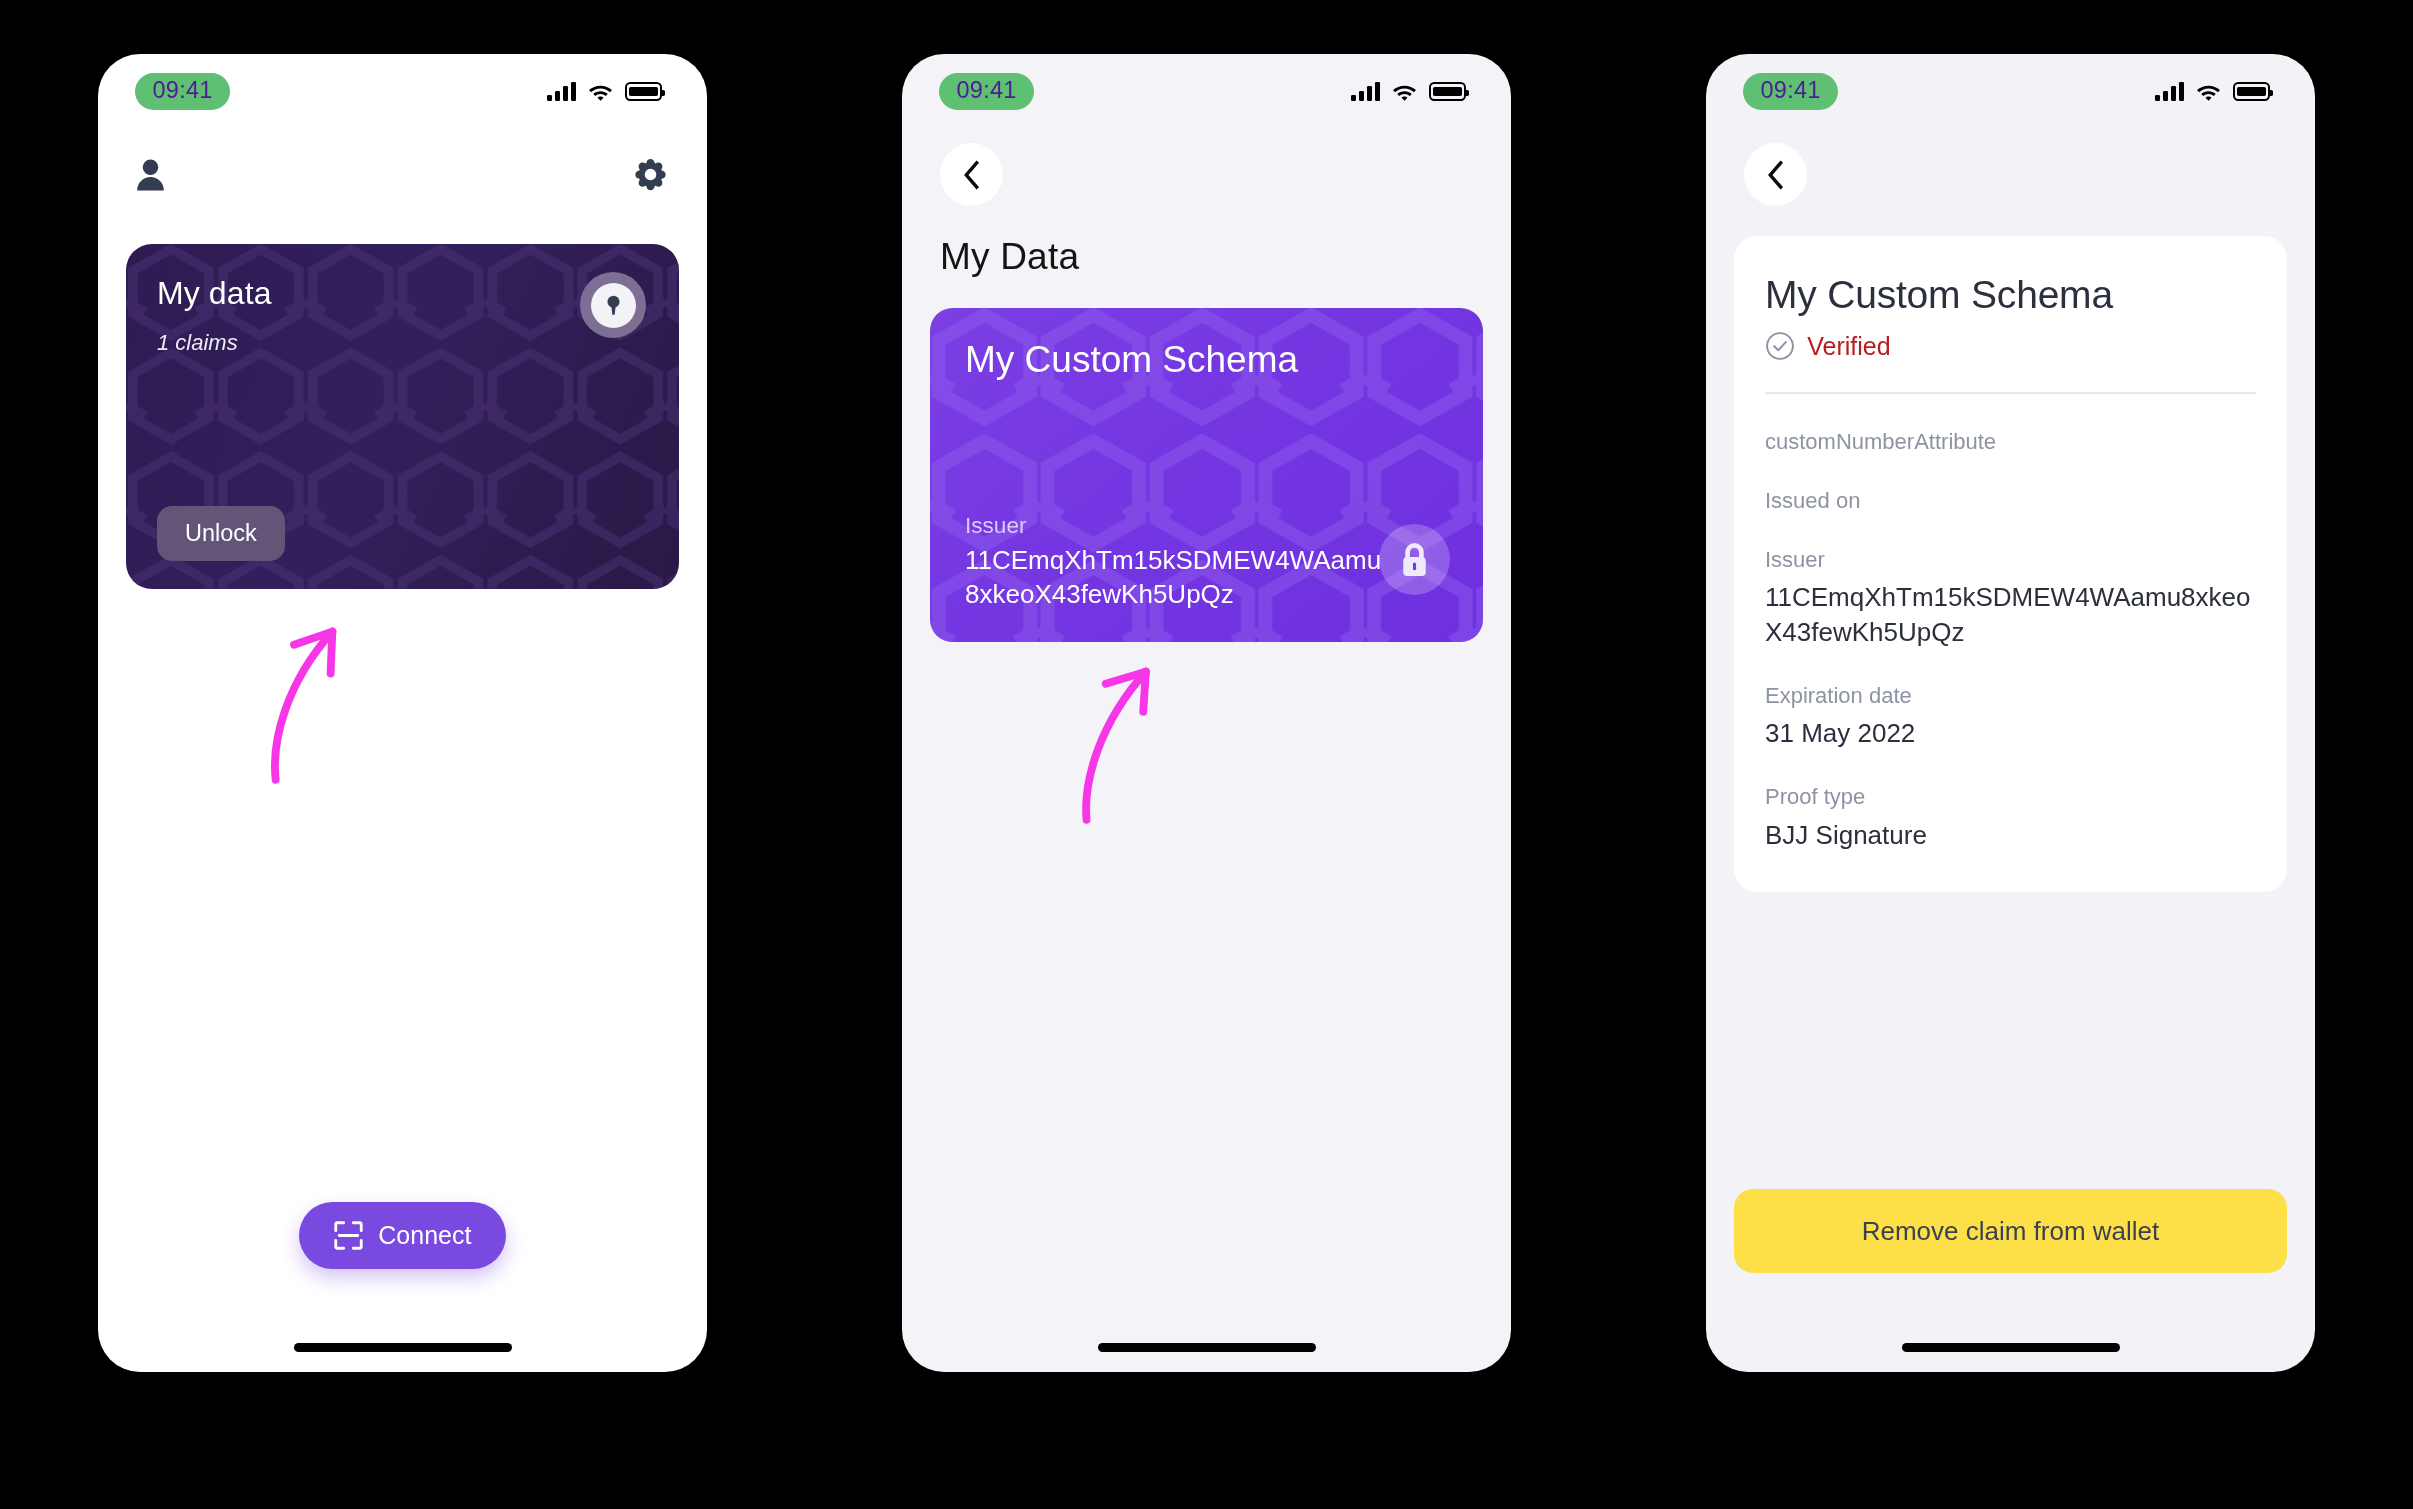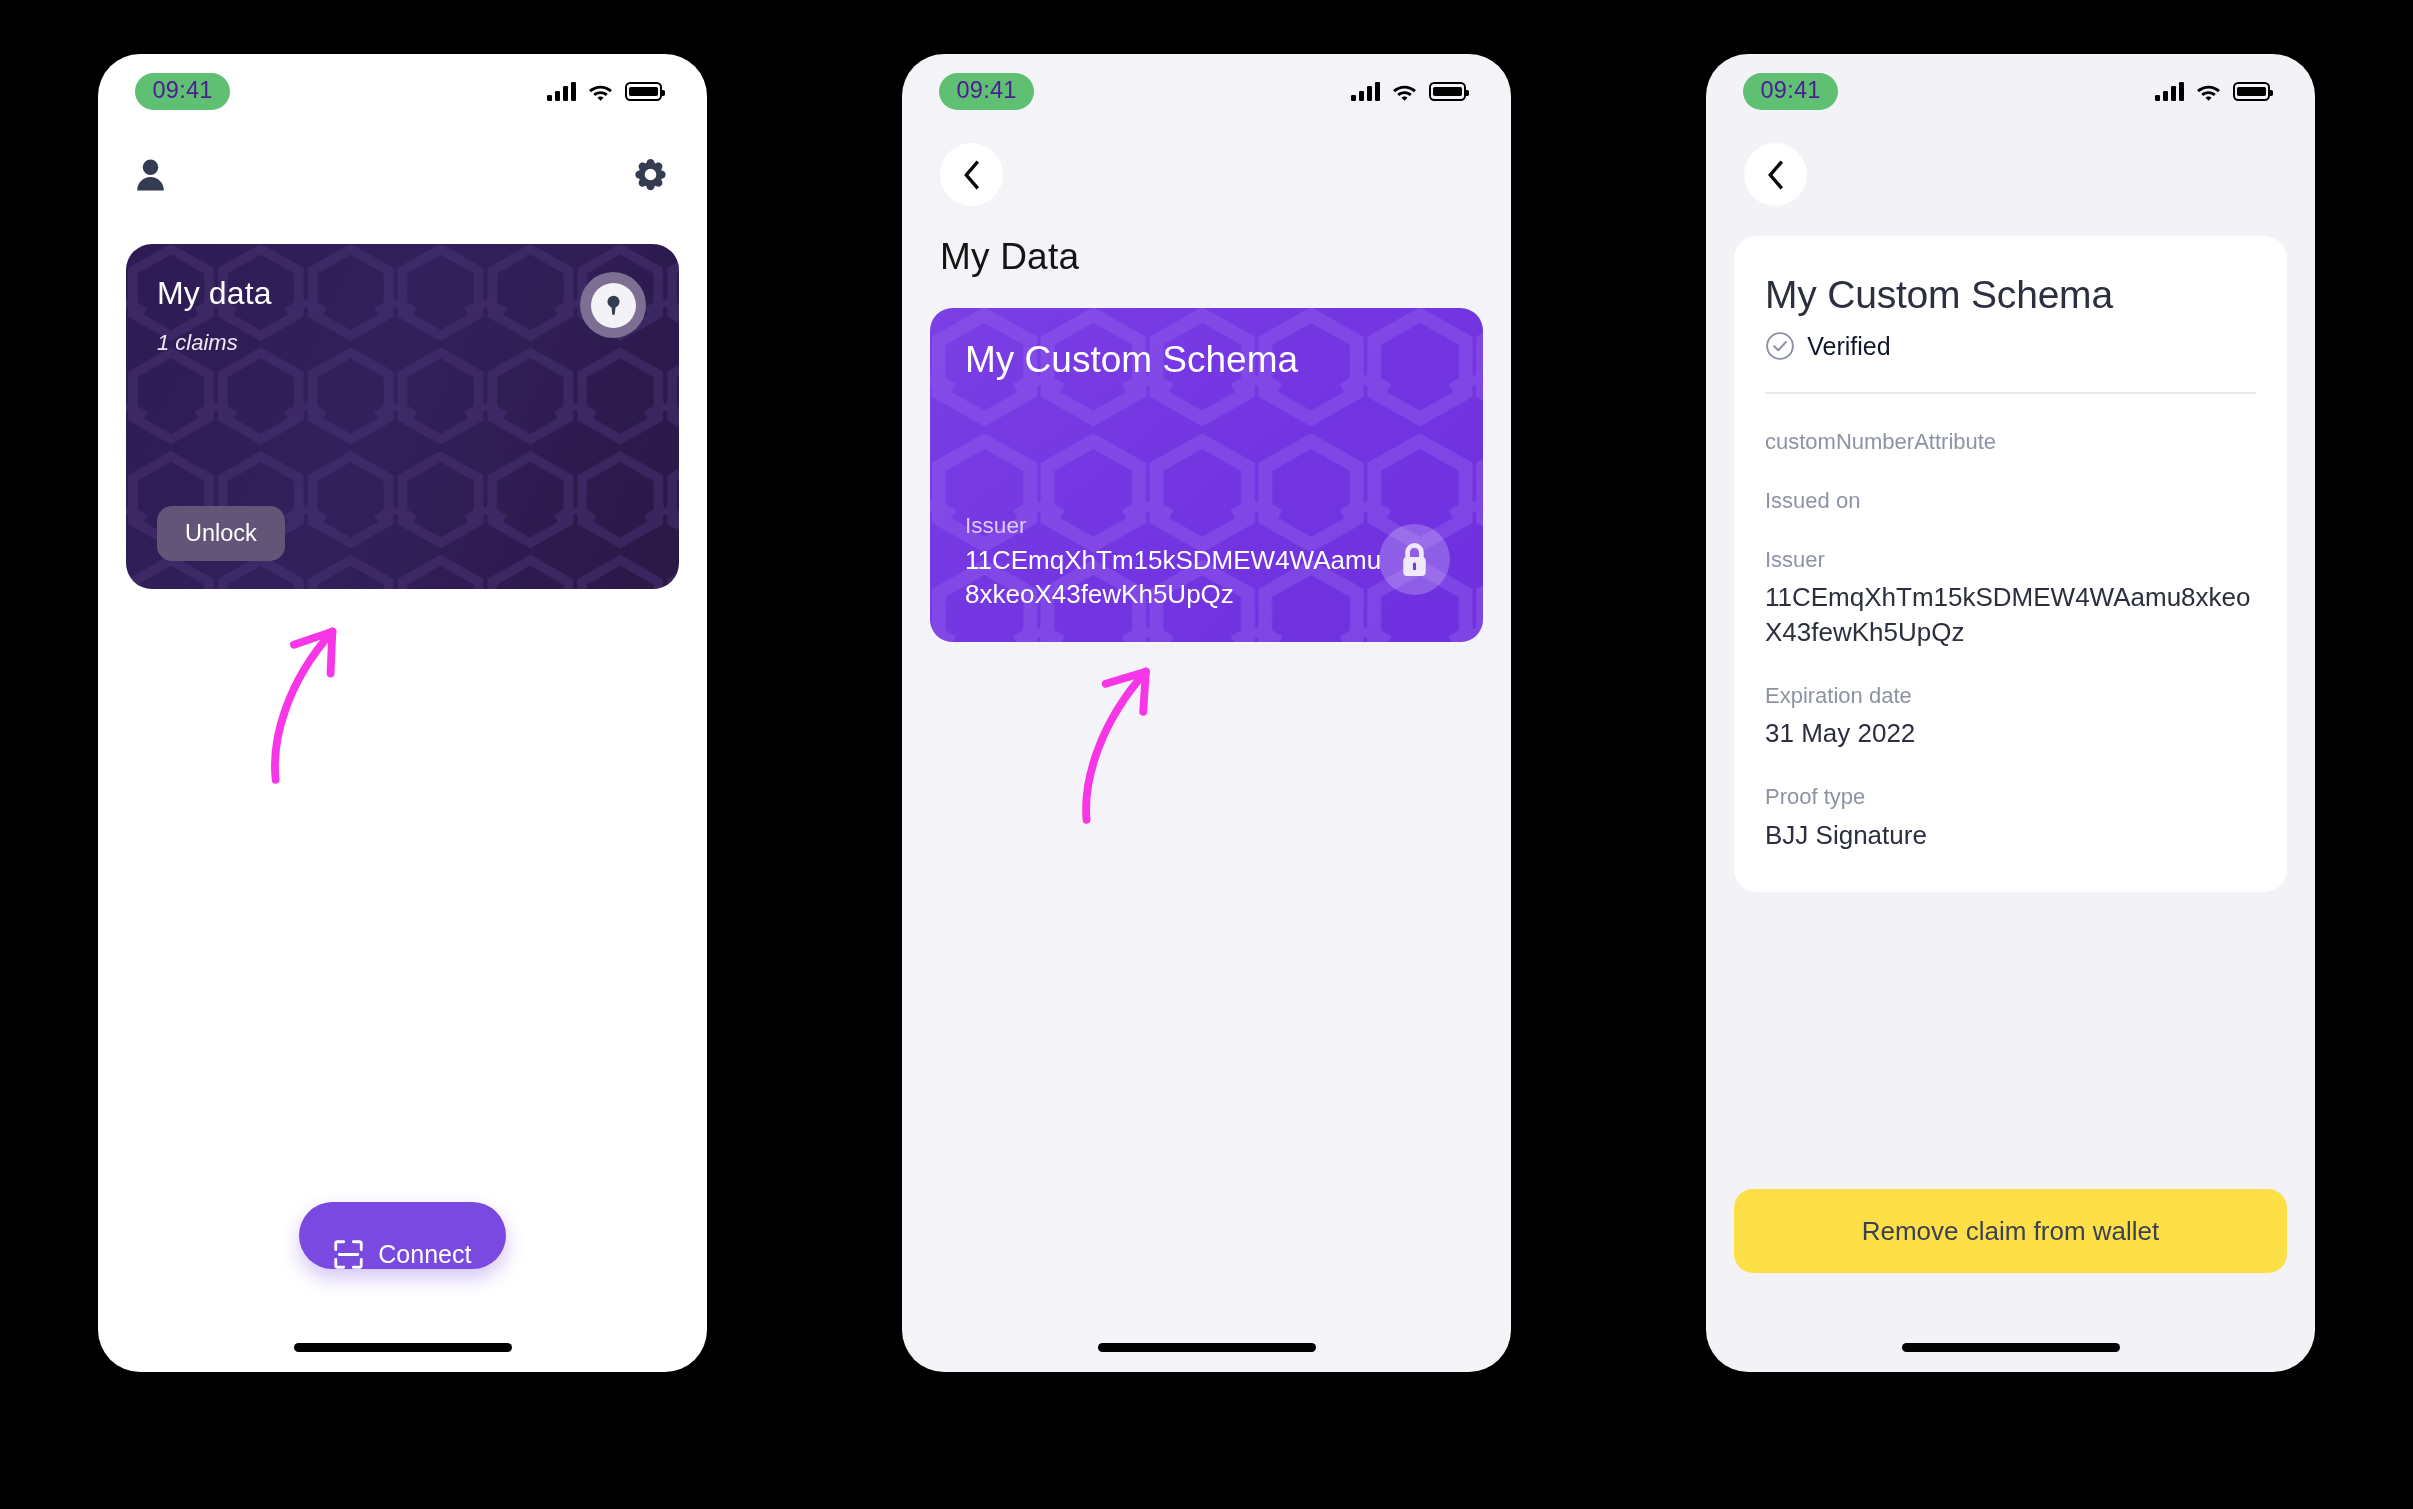--- a/index.html
+++ b/index.html
@@ -133,21 +133,21 @@
     display: flex; justify-content: center;
     padding-bottom: 54px;
   }
   .connect-btn {
     background: #7A49E0;
     color: #FFFFFF;
     border: none;
     border-radius: 35px;
     height: 67px;
     padding: 0 35px;
-    display: flex; align-items: flex-end; gap: 15.7px;
+    display: flex; align-items: center; gap: 15.7px;
     font-size: 25px;
     font-family: inherit;
     cursor: pointer;
     box-shadow: 0 8.7px 19px rgba(122,73,224,.32);
   }
   .icon-scan { width: 29px; height: 29px; }
 
   
   .home-ind-wrap {
     height: 49px; display: flex; align-items: center; justify-content: center;
@@ -200,21 +200,21 @@
     margin: 30px 28px 0 28px;
     background: #FFFFFF;
     border-radius: 22.6px;
     padding: 37px 31px 40px 31px;
   }
   .detail-title {
     font-size: 39px; font-weight: 500; color: #2B2F3E; letter-spacing: -0.2px;
   }
   .verified-row { display: flex; align-items: center; gap: 12.2px; margin-top: 14px; }
   .icon-check { width: 30px; height: 30px; }
-  .verified-label { font-size: 25px; color: #0f172a; }
+  .verified-label { font-size: 25px; color: #b91c1c; }
   .divider { height: 1.7px; background: #E8E8EE; margin: 31px 0 35px 0; }
   .field { margin-bottom: 33px; }
   .field:last-child { margin-bottom: 0; }
   .field-label { font-size: 22px; color: #8D93A3; margin-bottom: 7.8px; }
   .field-value {
     font-size: 26px; color: #2B2F3E; line-height: 1.33; word-break: break-all;
   }
   .p3-spacer { flex: 1 1 auto; }
   .remove-wrap { padding: 0 28px 50px 28px; }
   .remove-btn {

